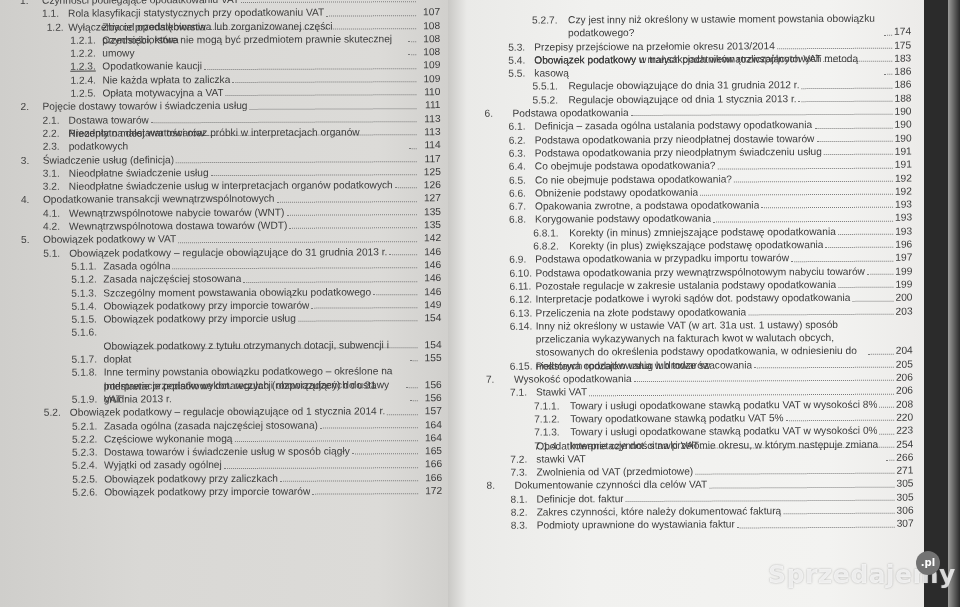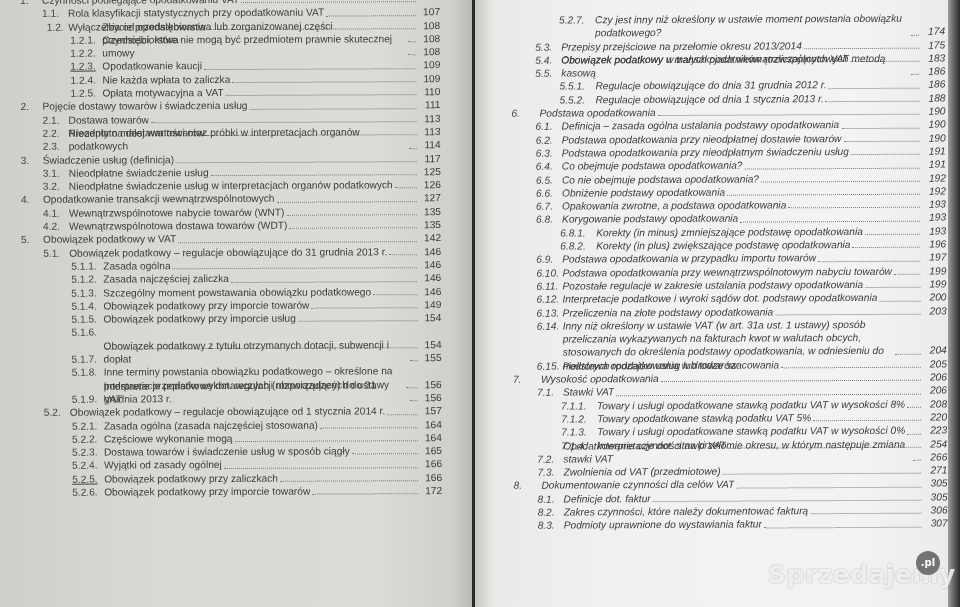--- a/index.html
+++ b/index.html
@@ -11,23 +11,22 @@
   }
   .spread { position: absolute; left: 0; top: 0; width: 960px; height: 607px; }
   .page {
     position: absolute; top: 0; height: 607px; overflow: hidden;
   }
   .page-left {
     left: 0; width: 472px;
     background: linear-gradient(90deg, #cfcecb 0%, #d9d8d5 30%, #dcdbd8 80%, #d0cfcc 96%, #b9b8b5 100%);
   }
   .page-right {
-    left: 475px; width: 476px;
+    left: 448px; width: 476px;
     background: linear-gradient(90deg, #c9c8c5 0%, #eaeae8 4%, #f1f1ef 30%, #f3f3f1 80%, #ecebe9 100%);
-    font-style: italic;
   }
   .right-edge { position: absolute; left: 948px; top: 0; width: 12px; height: 607px; background: linear-gradient(90deg,#9c9c9a,#2a2a2a); }
   .toc { position: absolute; list-style: none; margin: 0; padding: 0; }
   .page-left .toc { left: 0; top: -6px; width: 440px; transform: rotate(-0.25deg); transform-origin: 0 0; }
   .page-right .toc { left: 0; top: 14px; width: 470px; transform: rotate(-0.3deg); transform-origin: 0 0; }
   .entry {
     position: relative; display: flex; align-items: flex-end;
     font-size: 10.2px; line-height: 13.3px; height: 13.3px; white-space: nowrap;
     color: #3c3c3c;
   }
@@ -43,21 +42,21 @@
   
   .page-left .l1 .num { width: 22px; margin-left: 20px; }
   .page-left .l2 .num { width: 26px; margin-left: 42px; }
   .page-left .l3 .num { width: 32px; margin-left: 70px; }
   .page-left .entry .pg { width: 22px; text-align: right; }
 
   
   .page-right .l1 .num { width: 28px; margin-left: 36px; }
   .page-right .l2 .num { width: 26px; margin-left: 60px; }
   .page-right .l3 .num { width: 36px; margin-left: 84px; }
-  .page-right .entry .pg { width: 24px; text-align: right; }
+  .page-right .entry .pg { width: 24px; }
   .watermark {
     position: absolute; left: 768px; top: 560px; font-size: 25px; font-weight: bold;
     color: rgba(255,255,255,0.78); letter-spacing: 0.5px;
     text-shadow: 0 0 2px rgba(120,120,120,0.6);
     font-family: "DejaVu Sans", sans-serif;
   }
   .wm-badge {
     position: absolute; left: 916px; top: 551px; width: 24px; height: 24px; border-radius: 50%;
     background: #737373; color: #fff; font-size: 10px; font-weight: bold; text-align: center; line-height: 24px;
     font-family: "DejaVu Sans", sans-serif;
@@ -190,21 +189,21 @@
           <span class="pg">146</span>
         </li>
         <li class="entry l3">
           <span class="num" style="align-self: flex-start;">5.1.1.</span>
           <span class="title">Zasada ogólna</span>
           <span class="leader"></span>
           <span class="pg">146</span>
         </li>
         <li class="entry l3">
           <span class="num" style="align-self: flex-start;">5.1.2.</span>
-          <span class="title">Zasada najczęściej zaliczka</span>
+          <span class="title">Zasada najczęściej stosowana</span>
           <span class="leader"></span>
           <span class="pg">146</span>
         </li>
         <li class="entry l3">
           <span class="num" style="align-self: flex-start;">5.1.3.</span>
           <span class="title">Szczególny moment powstawania obowiązku podatkowego</span>
           <span class="leader"></span>
           <span class="pg">146</span>
         </li>
         <li class="entry l3">
@@ -266,21 +265,21 @@
           <span class="leader"></span>
           <span class="pg">165</span>
         </li>
         <li class="entry l3">
           <span class="num" style="align-self: flex-start;">5.2.4.</span>
           <span class="title">Wyjątki od zasady ogólnej</span>
           <span class="leader"></span>
           <span class="pg">166</span>
         </li>
         <li class="entry l3">
-          <span class="num" style="align-self: flex-start; text-decoration: underline;">5.2.5.</span>
+          <span class="num" style="align-self: flex-start;">5.2.5.</span>
           <span class="title">Obowiązek podatkowy przy zaliczkach</span>
           <span class="leader"></span>
           <span class="pg">166</span>
         </li>
         <li class="entry l3">
           <span class="num" style="align-self: flex-start;">5.2.6.</span>
           <span class="title">Obowiązek podatkowy przy imporcie towarów</span>
           <span class="leader"></span>
           <span class="pg">172</span>
         </li>

